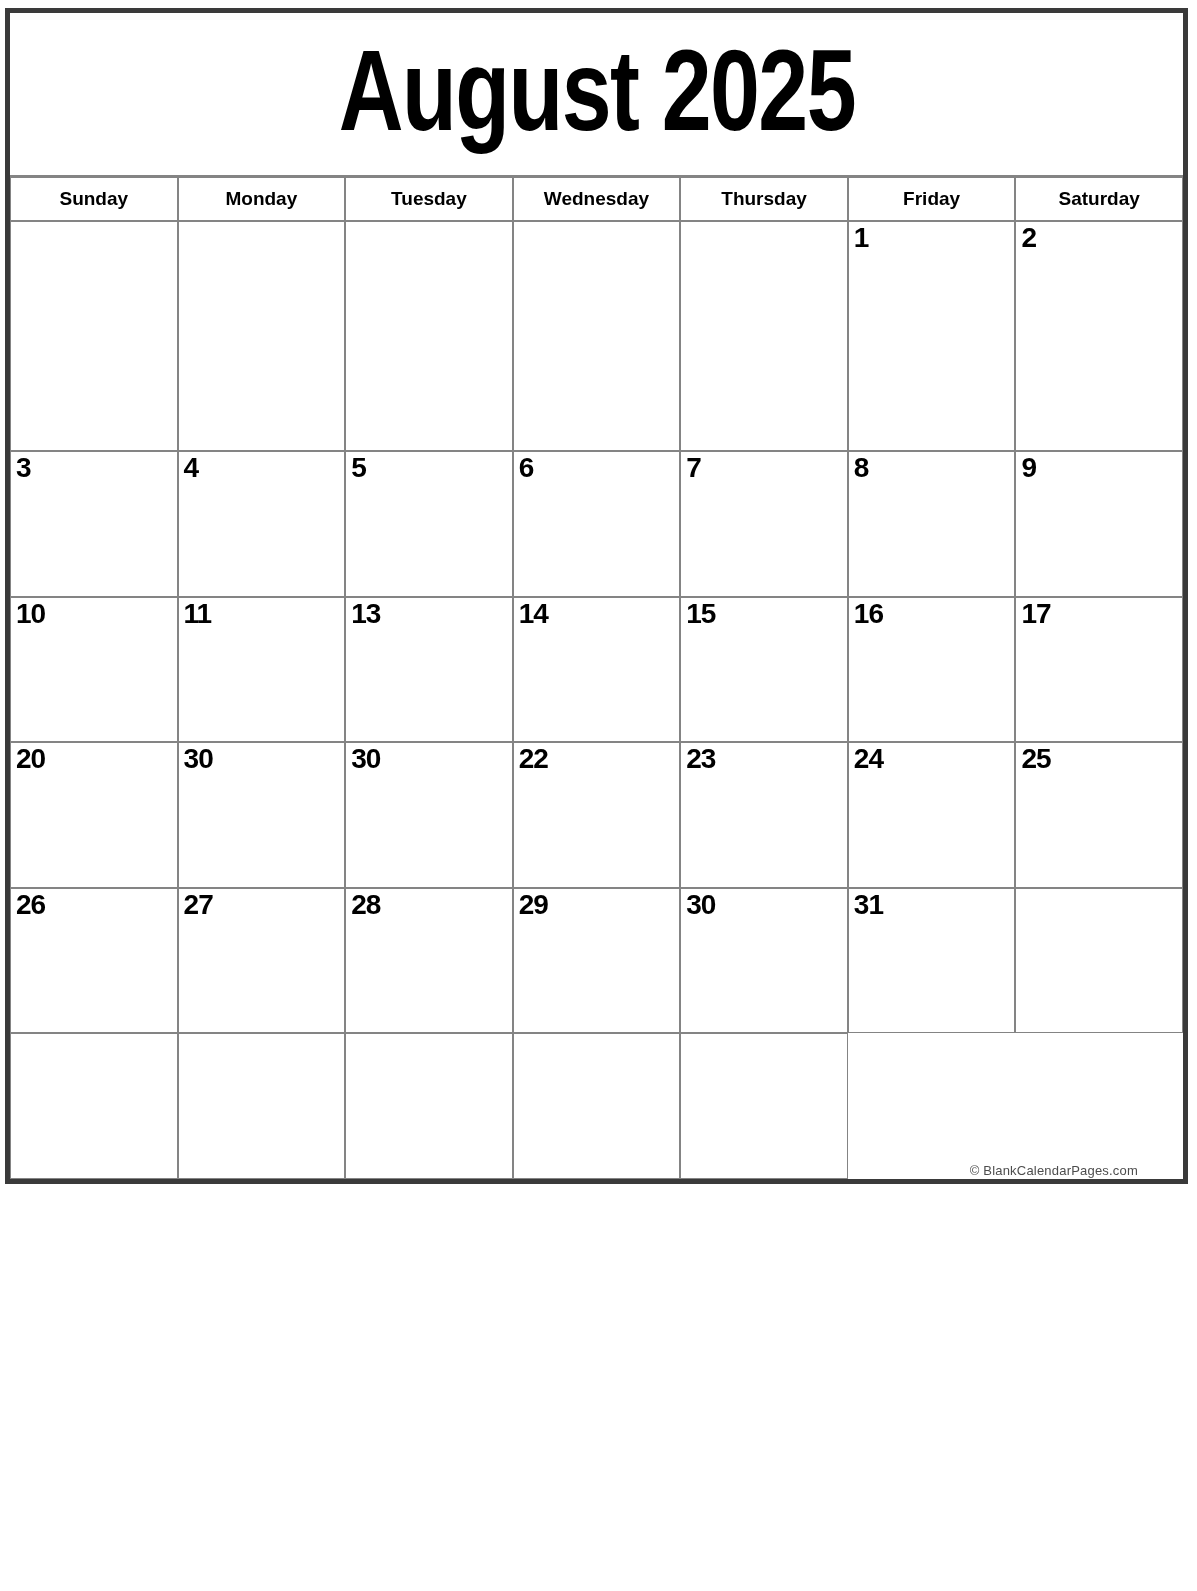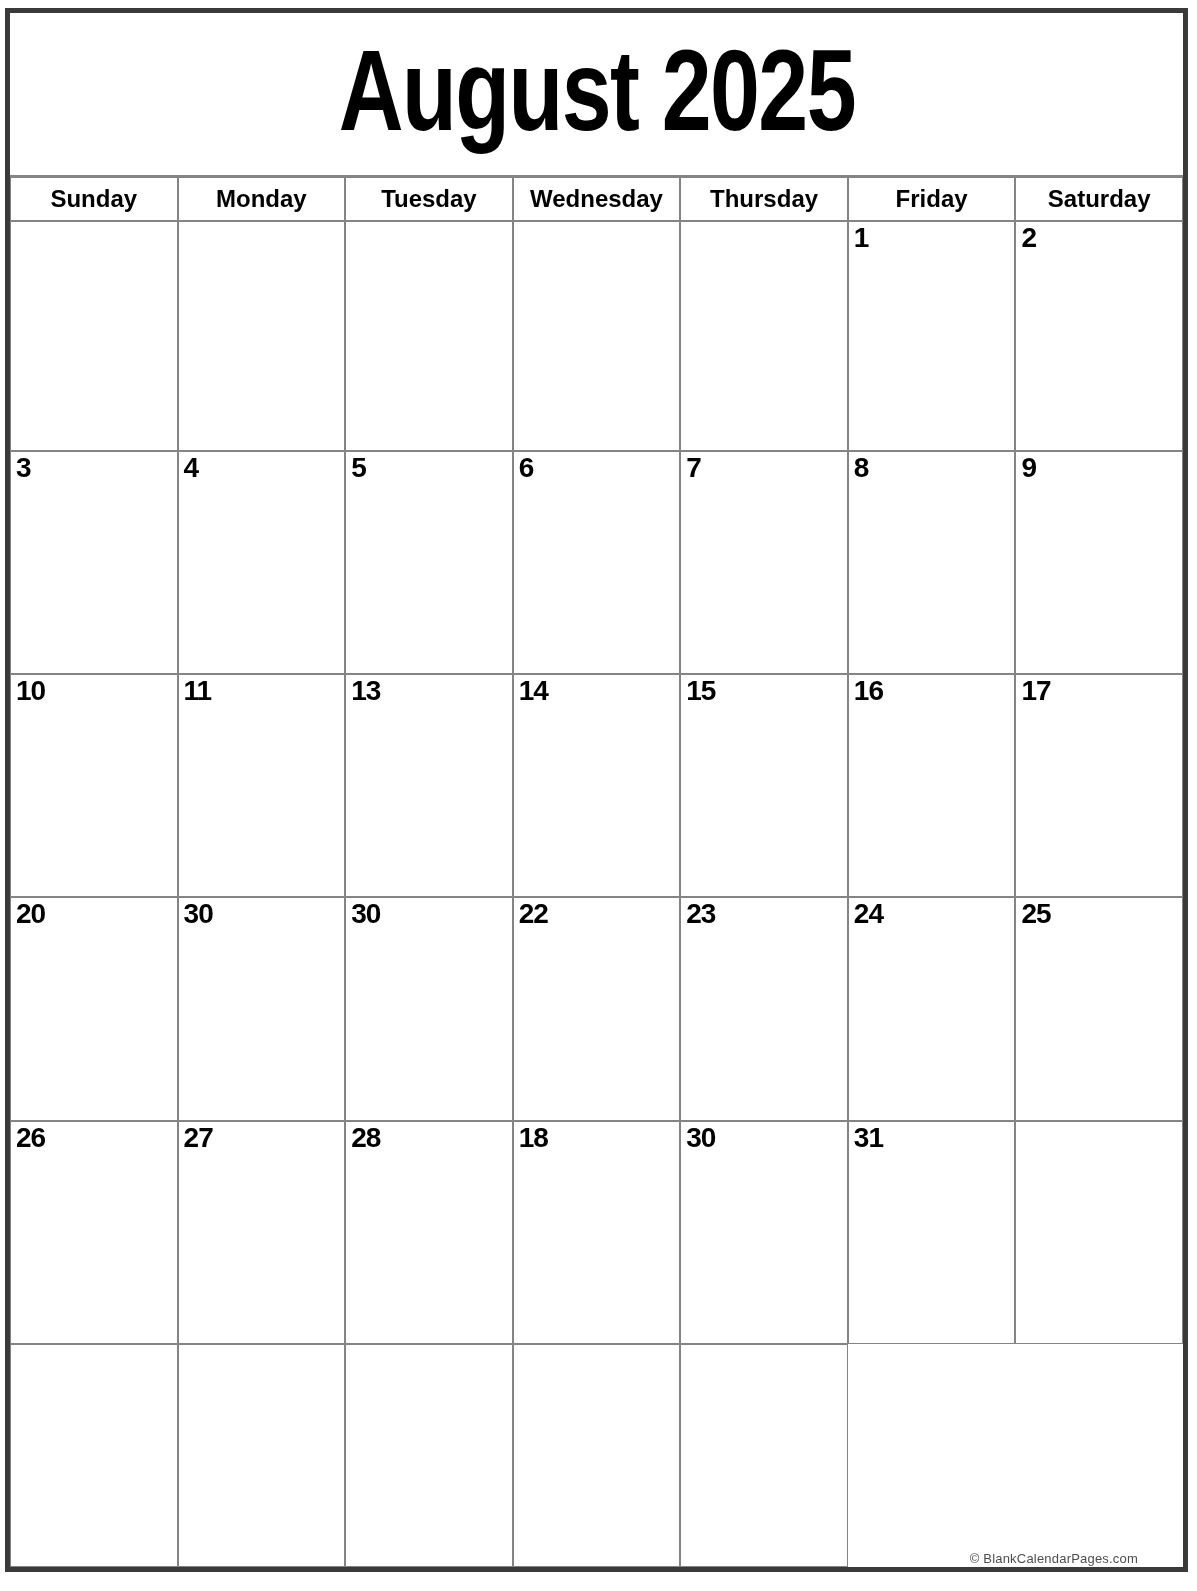--- a/index.html
+++ b/index.html
@@ -12,21 +12,21 @@
     width: 1197px;
     height: 1591px;
     position: relative;
     overflow: hidden;
   }
   .frame {
     position: absolute;
     left: 5px;
     top: 8px;
     width: 1183px;
-    height: 1564px;
+    height: 1176px;
     border: 5px solid #3a3a3a;
     box-sizing: border-box;
     background: #ffffff;
     display: flex;
     flex-direction: column;
   }
   .title-block {
     height: 164px;
     flex: 0 0 164px;
     display: flex;
@@ -51,21 +51,21 @@
     flex: 1 1 auto;
     display: grid;
     grid-template-columns: repeat(7, 1fr);
     grid-template-rows: 44px 230px repeat(5, 1fr);
   }
   .hdr {
     border: 1px solid #848484;
     display: flex;
     align-items: center;
     justify-content: center;
-    font-size: 24px;
+    font-size: 19px;
     font-weight: 700;
     color: #000000;
     background: #ffffff;
   }
   .cell {
     border: 1px solid #848484;
     background: #ffffff;
     overflow: hidden;
   }
   .num {
@@ -197,21 +197,21 @@
     <div class="cell">
         <span class="num">26</span>
       </div>
     <div class="cell">
         <span class="num">27</span>
       </div>
     <div class="cell">
         <span class="num">28</span>
       </div>
     <div class="cell">
-        <span class="num">18</span>
+        <span class="num">29</span>
       </div>
     <div class="cell">
         <span class="num">30</span>
       </div>
 
     <div class="cell">
         <span class="num">31</span>
       </div>
     <div class="cell">
         <span class="num"></span>

